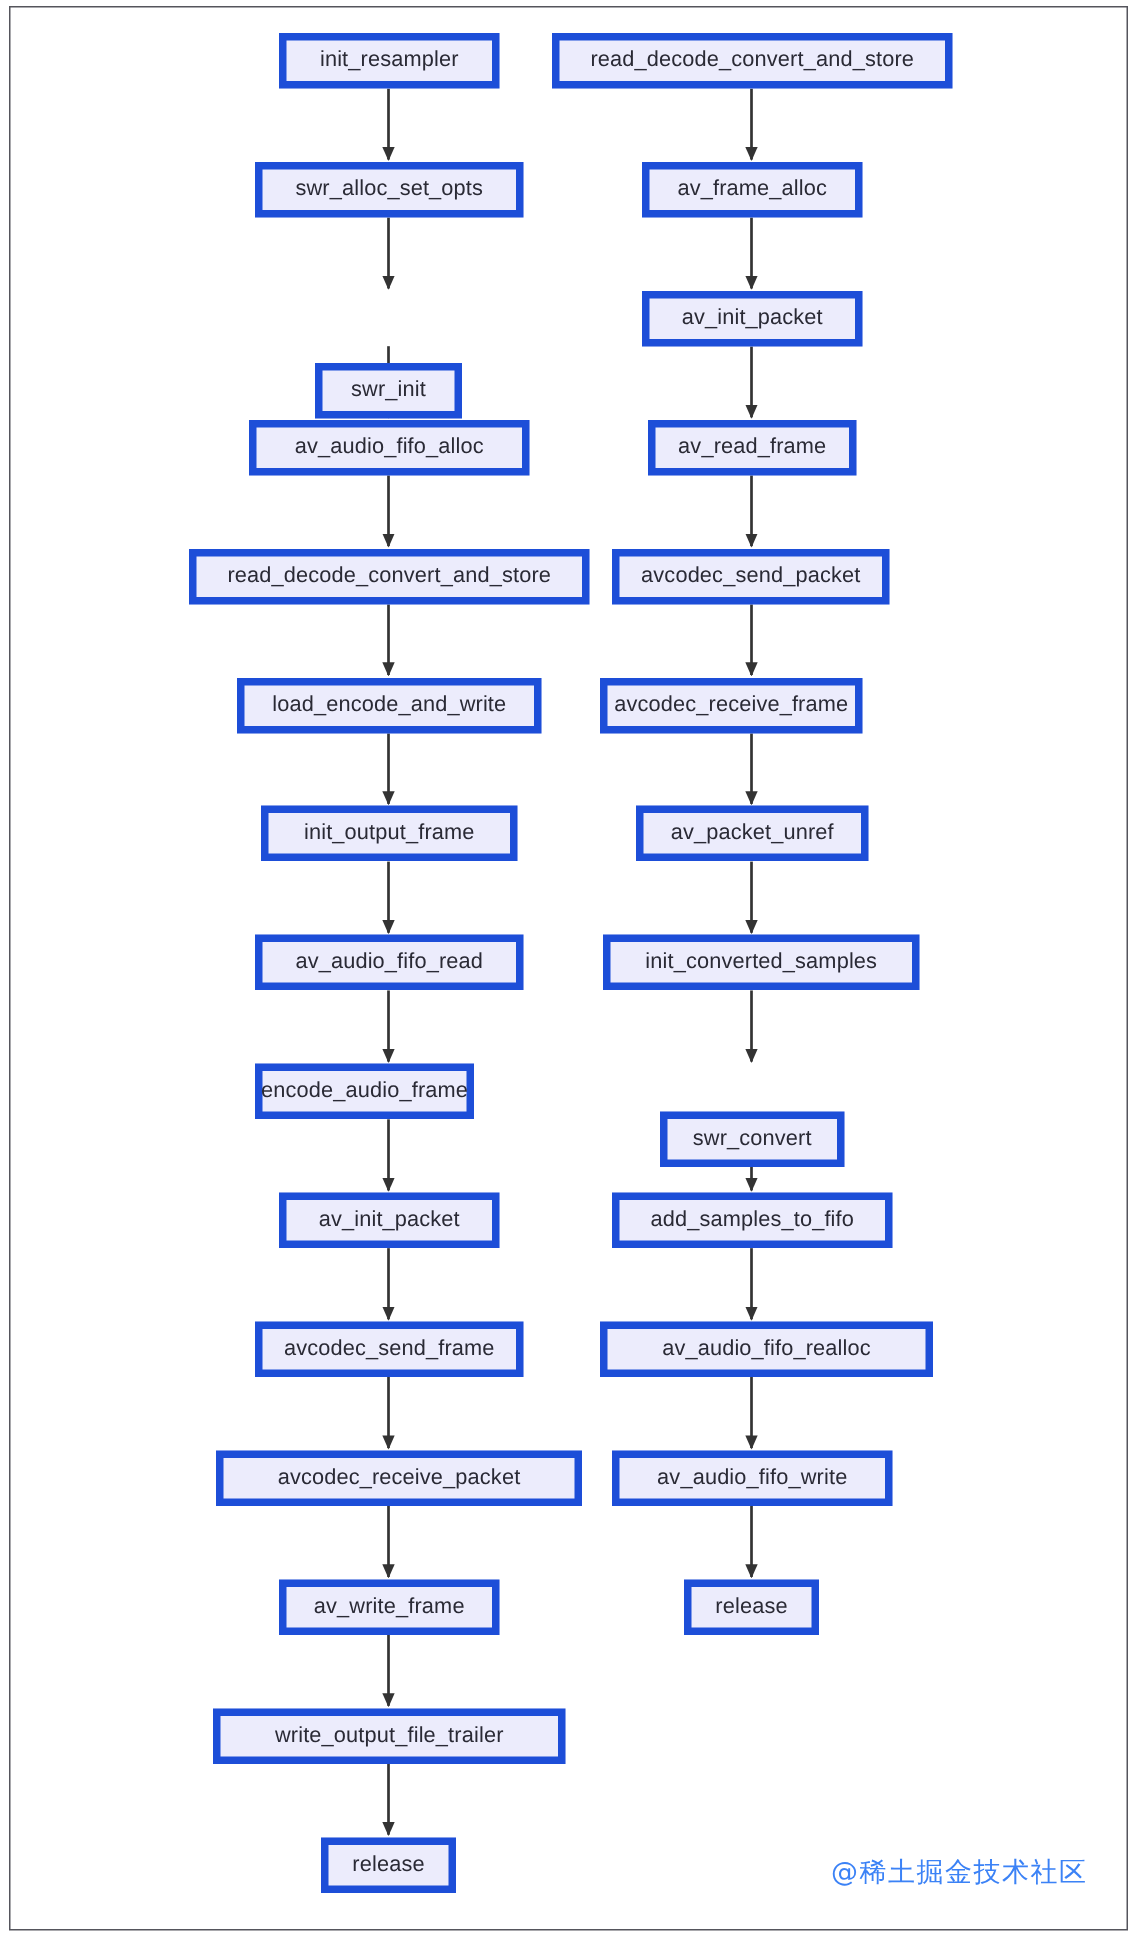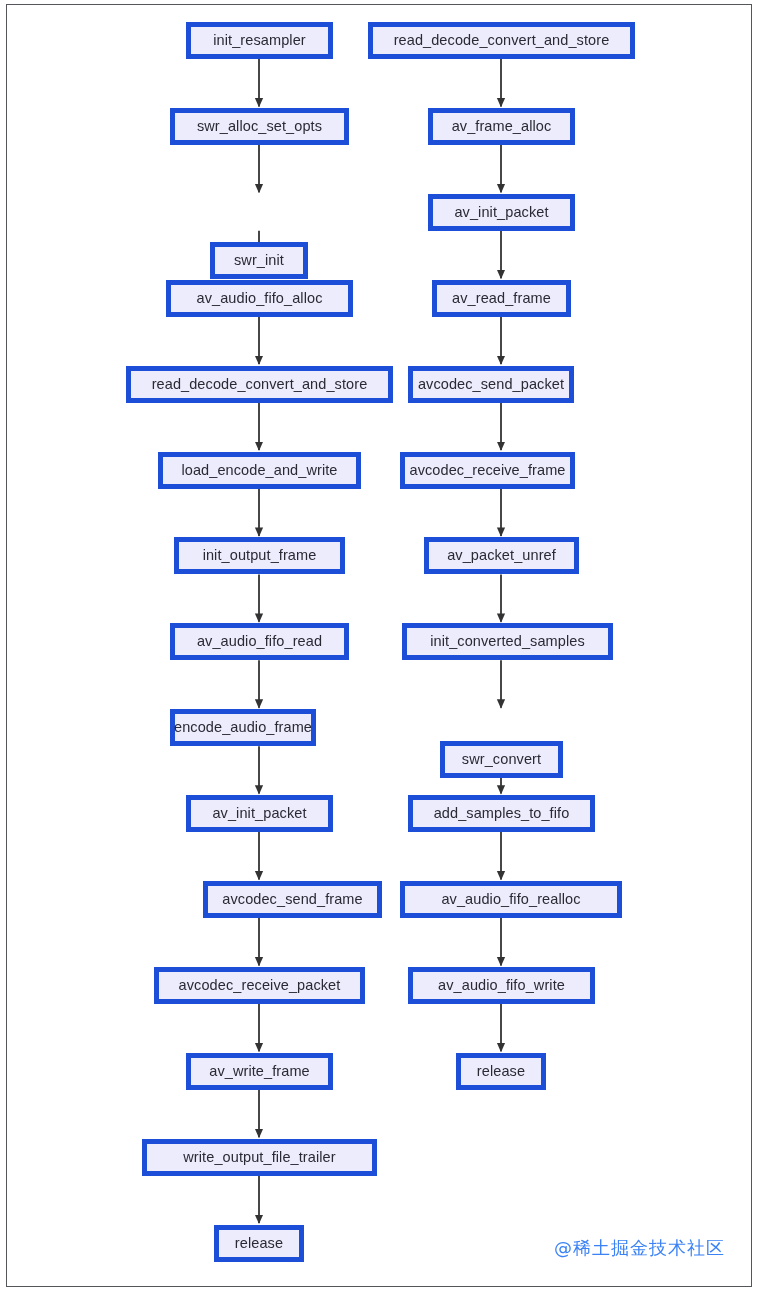--- a/index.html
+++ b/index.html
@@ -137,24 +137,24 @@
           </div>
           <div class="node" style="left: 163px; top: 618px; width: 179px; height: 37px;">
             <span class="node-label">av_audio_fifo_read</span>
           </div>
           <div class="node" style="left: 163px; top: 704px; width: 146px; height: 37px;">
             <span class="node-label">encode_audio_frame</span>
           </div>
           <div class="node" style="left: 179px; top: 790px; width: 147px; height: 37px;">
             <span class="node-label">av_init_packet</span>
           </div>
-          <div class="node" style="left: 163px; top: 876px; width: 179px; height: 37px; margin-left: 33px;">
+          <div class="node" style="left: 163px; top: 876px; width: 179px; height: 37px;">
             <span class="node-label">avcodec_send_frame</span>
           </div>
-          <div class="node" style="left: 147px; top: 962px; width: 211px; height: 37px;">
+          <div class="node" style="left: 137px; top: 962px; width: 244px; height: 37px;">
             <span class="node-label">avcodec_receive_packet</span>
           </div>
           <div class="node" style="left: 179px; top: 1048px; width: 147px; height: 37px;">
             <span class="node-label">av_write_frame</span>
           </div>
           <div class="node" style="left: 135px; top: 1134px; width: 235px; height: 37px;">
             <span class="node-label">write_output_file_trailer</span>
           </div>
           <div class="node" style="left: 207px; top: 1220px; width: 90px; height: 37px;">
             <span class="node-label">release</span>
@@ -164,21 +164,21 @@
           </div>
           <div class="node" style="left: 421px; top: 103px; width: 147px; height: 37px;">
             <span class="node-label">av_frame_alloc</span>
           </div>
           <div class="node" style="left: 421px; top: 189px; width: 147px; height: 37px;">
             <span class="node-label">av_init_packet</span>
           </div>
           <div class="node" style="left: 425px; top: 275px; width: 139px; height: 37px;">
             <span class="node-label">av_read_frame</span>
           </div>
-          <div class="node" style="left: 401px; top: 361px; width: 166px; height: 37px;">
+          <div class="node" style="left: 401px; top: 361px; width: 185px; height: 37px;">
             <span class="node-label">avcodec_send_packet</span>
           </div>
           <div class="node" style="left: 393px; top: 447px; width: 175px; height: 37px;">
             <span class="node-label">avcodec_receive_frame</span>
           </div>
           <div class="node" style="left: 417px; top: 532px; width: 155px; height: 37px;">
             <span class="node-label">av_packet_unref</span>
           </div>
           <div class="node" style="left: 395px; top: 618px; width: 211px; height: 37px;">
             <span class="node-label">init_converted_samples</span>

